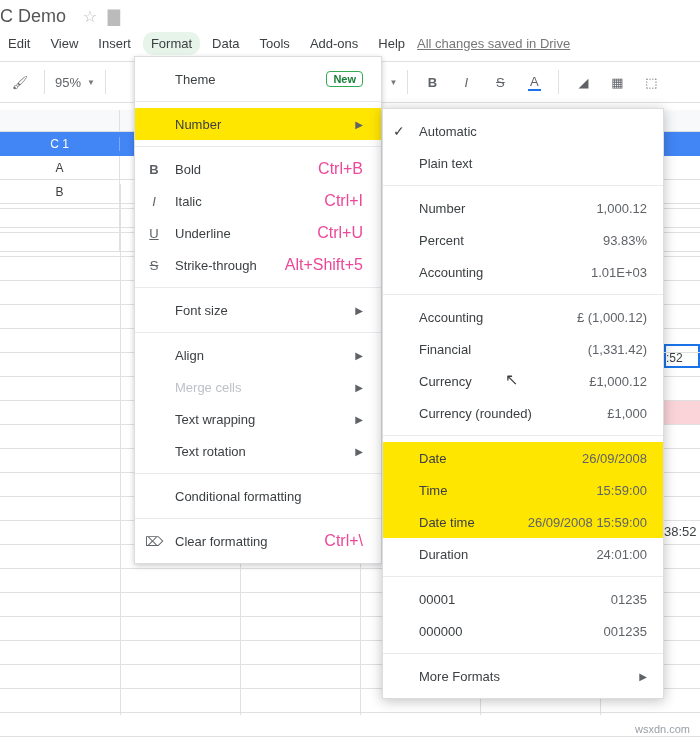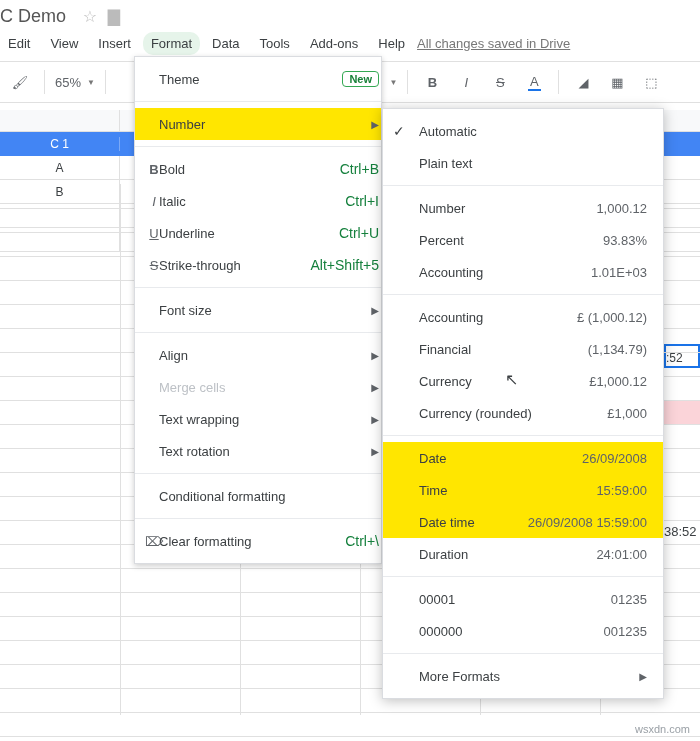--- a/index.html
+++ b/index.html
@@ -30,25 +30,25 @@
   .data-row { display: flex; height: 24px; border-bottom: 1px solid #e0e0e0; font-size: 12px; }
   .data-row div { flex: 0 0 120px; text-align: center; line-height: 24px; border-right: 1px solid #e0e0e0; }
   .pinkcell { background: #fbd4d9; }
   .sel-cell { border: 2px solid #1a73e8; }
 
   .grid-lines { position:absolute; top: 184px; left:0; right:0; bottom:26px; }
   .hline { position:absolute; left:0; right:0; height:1px; background:#e0e0e0; }
   .vline { position:absolute; top:0; bottom:0; width:1px; background:#e0e0e0; }
 
   .context-menu { position: absolute; top: 56px; left: 134px; width: 248px; background: #fff; border: 1px solid #dadce0; box-shadow: 0 2px 6px rgba(0,0,0,0.2); z-index: 10; padding: 6px 0; }
-  .cm-item { display: flex; align-items: center; height: 32px; padding: 0 2px; color: #3c4043; position: relative; }
+  .cm-item { display: flex; align-items: center; height: 32px; padding: 0 18px; color: #3c4043; position: relative; }
   .cm-item.highlight { background: #ffe600; font-weight: 500; }
   .cm-item .label { flex: 1; margin-left: 22px; font-size: 13px; }
   .cm-item .left-icon { position: absolute; left: 10px; width: 18px; text-align: center; color: #5f6368; }
-  .cm-item .shortcut { color: #15803d; font-size: 14px; }
+  .cm-item .shortcut { color: #ec4899; font-size: 16px; }
   .cm-item .arrow { color: #5f6368; font-size: 10px; margin-left: auto; }
   .cm-item.disabled .label { color: #bdc1c6; }
   .cm-sep { height: 1px; background: #e8eaed; margin: 6px 0; }
   .new-badge { border: 1px solid #34a853; color: #188038; border-radius: 4px; font-size: 11px; padding: 1px 6px; font-weight: 600; }
 
   .sub-menu { position: absolute; top: 108px; left: 382px; width: 282px; background: #fff; border: 1px solid #dadce0; box-shadow: 0 2px 12px rgba(0,0,0,0.25); z-index: 11; padding: 6px 0; }
   .sm-item { display: flex; align-items: center; height: 32px; padding: 0 16px 0 36px; font-size: 13px; position: relative; }
   .sm-item .label { flex: 1; }
   .sm-item .example { color: #5f6368; }
   .sm-item .check { position: absolute; left: 10px; color: #3c4043; font-size: 14px; }
@@ -77,21 +77,21 @@
   <span class="menu-item">Tools</span>
   <span class="menu-item">Add-ons</span>
   <span class="menu-item">Help</span>
   <span class="saved-text">All changes saved in Drive</span>
 </div>
 
 <div class="toolbar">
   <div class="btn">🖌</div>
   <div class="tb-sep"></div>
   <div class="zoom">
-    <span>65%</span>
+    <span>95%</span>
     <span class="dropdown-caret">▼</span>
   </div>
   <div class="tb-sep"></div>
   <div style="width:240px"></div>
   <div class="fontsize">
     <span>11</span>
     <span class="dropdown-caret">▼</span>
   </div>
   <div class="tb-sep"></div>
   <div class="btn bold">B</div>
@@ -254,21 +254,21 @@
       <span class="label">Accounting</span>
       <span class="example">1.01E+03</span>
     </div>
   <div class="sm-sep"></div>
   <div class="sm-item">
       <span class="label">Accounting</span>
       <span class="example">£ (1,000.12)</span>
     </div>
   <div class="sm-item">
       <span class="label">Financial</span>
-      <span class="example">(1,134.79)</span>
+      <span class="example">(1,331.42)</span>
     </div>
   <div class="sm-item">
       <span class="label">Currency</span>
       <span class="example">£1,000.12</span>
     </div>
   <div class="sm-item">
       <span class="label">Currency (rounded)</span>
       <span class="example">£1,000</span>
     </div>
   <div class="sm-sep"></div>

